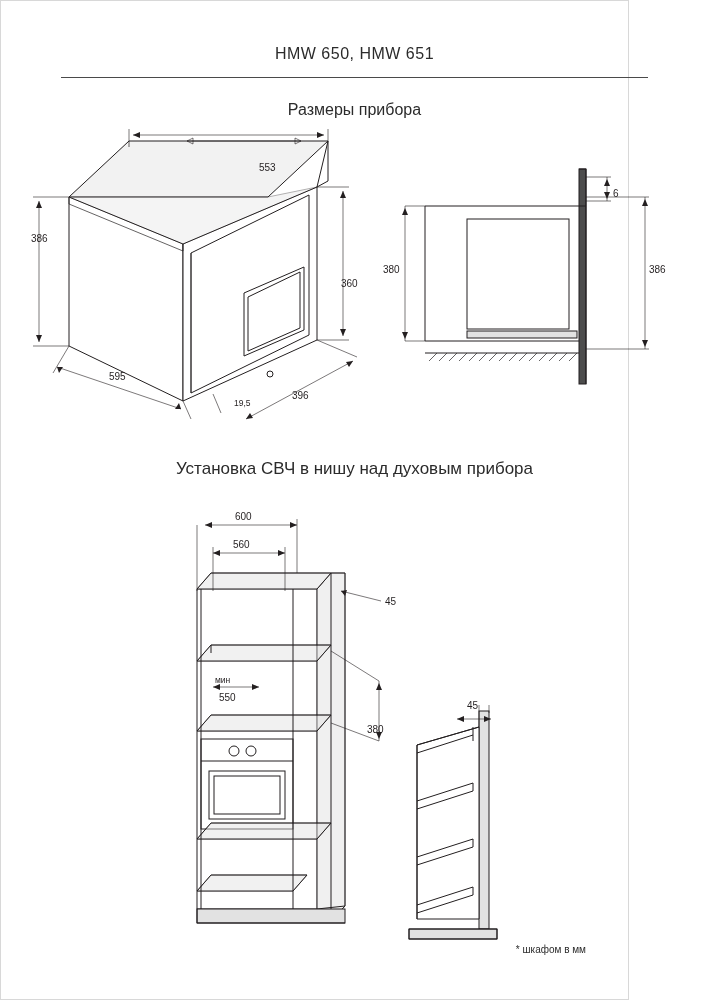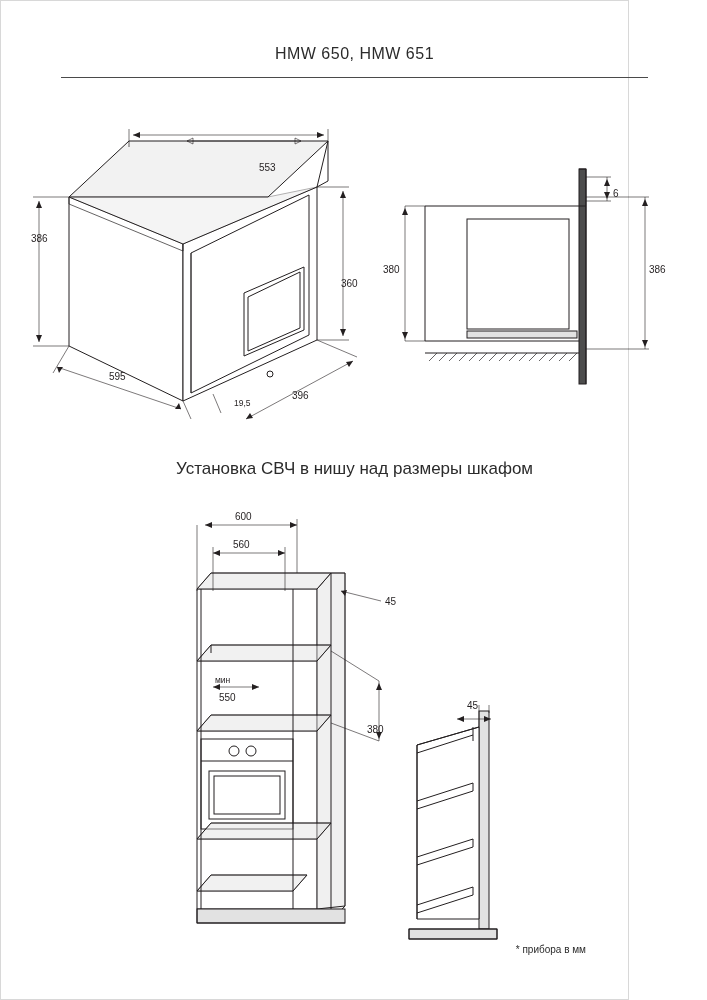--- a/index.html
+++ b/index.html
@@ -77,21 +77,22 @@
   }
 </style>
 </head>
 <body>
 
 <div class="page">
 
   <div class="doc-title">HMW 650, HMW 651</div>
   <div class="title-rule"></div>
 
-  <div class="section-heading" id="heading-2">Установка СВЧ в нишу над размеры шкафом</div>
+  <div class="section-heading" id="heading-1">Размеры прибора</div>
+  <div class="section-heading" id="heading-2">Установка СВЧ в нишу над духовым прибора</div>
 
   <svg width="707" height="1000" viewBox="0 0 707 1000">
 
     <g>
 
       <polygon class="fill-light" points="68,196 128,140 327,140 267,196"></polygon>
 
       <polygon class="fill-white" points="68,196 68,345 182,400 182,243"></polygon>
 
       <polygon class="fill-white" points="182,243 182,400 316,339 316,186"></polygon>
@@ -327,14 +328,14 @@
       <polyline class="ln-dim" points="456,718 490,718"></polyline>
       <polygon points="456,718 463,715 463,721" fill="#231f20"></polygon>
       <polygon points="490,718 483,715 483,721" fill="#231f20"></polygon>
       <polyline class="ln-dim" points="478,704 478,726"></polyline>
       <polyline class="ln-dim" points="488,704 488,712"></polyline>
       <text class="dimtext" x="466" y="708">45</text>
     </g>
 
   </svg>
 
-  <div class="footnote">* прибора в мм</div>
+  <div class="footnote">* шкафом в мм</div>
 </div>
 
 </body></html>

